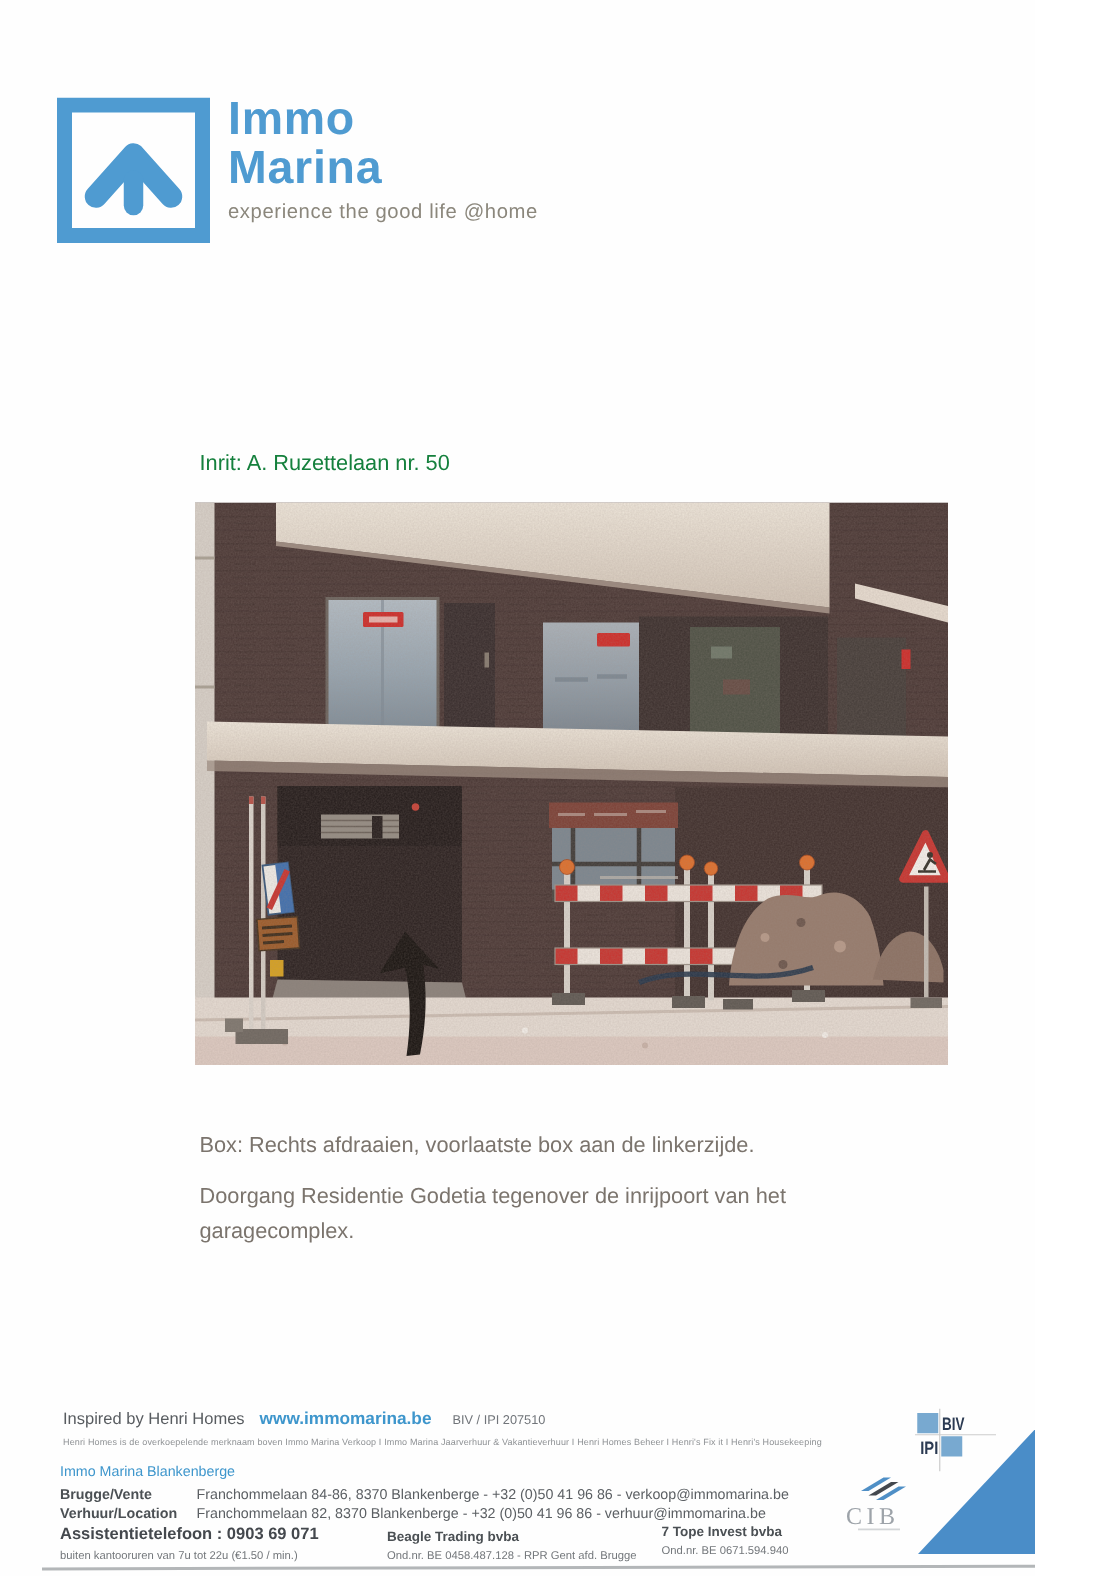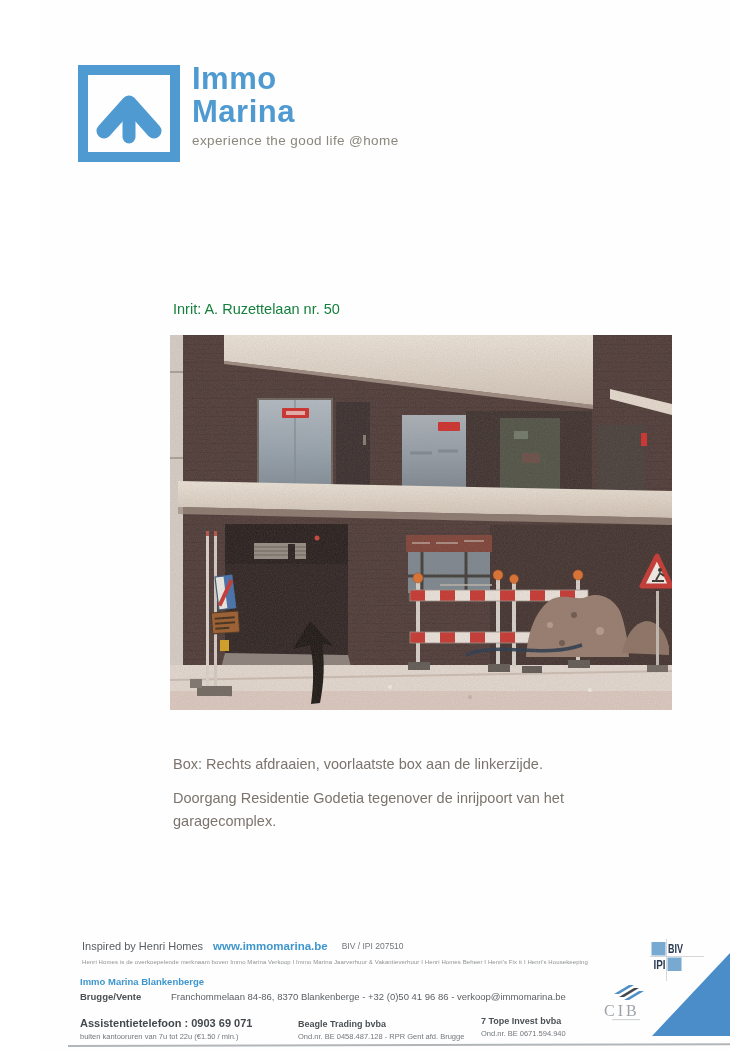--- a/index.html
+++ b/index.html
@@ -1,18 +1,18 @@
 <!DOCTYPE html>
 <html><head>
 <meta charset="utf-8">
 <style>
   html,body{margin:0;padding:0;background:#ffffff;}
   .page{
     position:relative;width:690px;height:1051px;overflow:hidden;
-    background:#fefefe;font-family:"Liberation Sans",sans-serif;margin-left:40px;
+    background:#fefefe;font-family:"Liberation Sans",sans-serif;
   }
   
   .logo-box{position:absolute;left:38px;top:65px;width:102px;height:97px;}
   .brand-text{position:absolute;left:152px;top:62px;}
   .brand-name{font-weight:700;font-size:31px;line-height:33px;color:#4f9bd1;letter-spacing:.5px;}
   .tagline{margin-top:5px;font-size:13.5px;color:#8b877c;letter-spacing:.4px;}
   
   .title{
     position:absolute;left:85px;top:230px;margin:0;
     font-size:17.5px;font-weight:700;color:#6b635b;letter-spacing:.3px;
@@ -24,21 +24,21 @@
   .note{position:absolute;left:133px;width:472px;margin:0;font-size:14.5px;line-height:1.6;color:#7b746d;}
   .n1{top:753px;}
   .n2{top:787px;}
   
   .inspired-row{position:absolute;left:42px;top:940px;display:flex;align-items:center;}
   .inspired{font-size:11px;color:#585c60;}
   .site{font-size:11.5px;font-weight:700;color:#3e96cc;margin-left:10px;}
   .license{font-size:8.5px;color:#71757a;margin-left:14px;}
   .disclaimer{position:absolute;left:42px;top:959px;font-size:6px;color:#8e9194;white-space:nowrap;letter-spacing:.1px;}
   .office-block{position:absolute;left:40px;top:976px;}
-  .office-name{font-size:9.5px;font-weight:700;color:#3e96cc;margin-bottom:3px;}
+  .office-name{font-size:9.5px;font-weight:400;color:#3e96cc;margin-bottom:3px;}
   .office-row{display:flex;line-height:13px;}
   .office-row .lbl{width:91px;font-size:9.5px;font-weight:700;color:#4b5054;}
   .office-row .val{font-size:9.5px;color:#5b5f63;}
   .assist-block{position:absolute;left:40px;top:1017px;}
   .assist-main{font-size:11px;font-weight:700;color:#44484d;}
   .assist-sub{font-size:7.5px;color:#73777b;margin-top:3px;}
   .company{position:absolute;}
   .company.beagle{left:258px;top:1019px;}
   .company.tope{left:441px;top:1016px;}
   .co-name{font-size:9px;font-weight:700;color:#4b5054;}
@@ -229,20 +229,24 @@
     <span class="license">BIV / IPI 207510</span>
   </div>
   <div class="disclaimer">Henri Homes is de overkoepelende merknaam boven Immo Marina Verkoop I Immo Marina Jaarverhuur &amp; Vakantieverhuur I Henri Homes Beheer I Henri's Fix it I Henri's Housekeeping</div>
 
   <div class="office-block">
     <div class="office-name">Immo Marina Blankenberge</div>
     <div class="office-row">
       <span class="lbl">Brugge/Vente</span>
       <span class="val">Franchommelaan 84-86, 8370 Blankenberge - +32 (0)50 41 96 86 - verkoop@immomarina.be</span>
     </div>
+    <div class="office-row">
+      <span class="lbl">Verhuur/Location</span>
+      <span class="val">Franchommelaan 82, 8370 Blankenberge - +32 (0)50 41 96 86 - verhuur@immomarina.be</span>
+    </div>
   </div>
 
   <div class="assist-block">
     <div class="assist-main">Assistentietelefoon : 0903 69 071</div>
     <div class="assist-sub">buiten kantooruren van 7u tot 22u (€1.50 / min.)</div>
   </div>
 
   <div class="company beagle">
     <div class="co-name">Beagle Trading bvba</div>
     <div class="co-reg">Ond.nr. BE 0458.487.128 - RPR Gent afd. Brugge</div>

